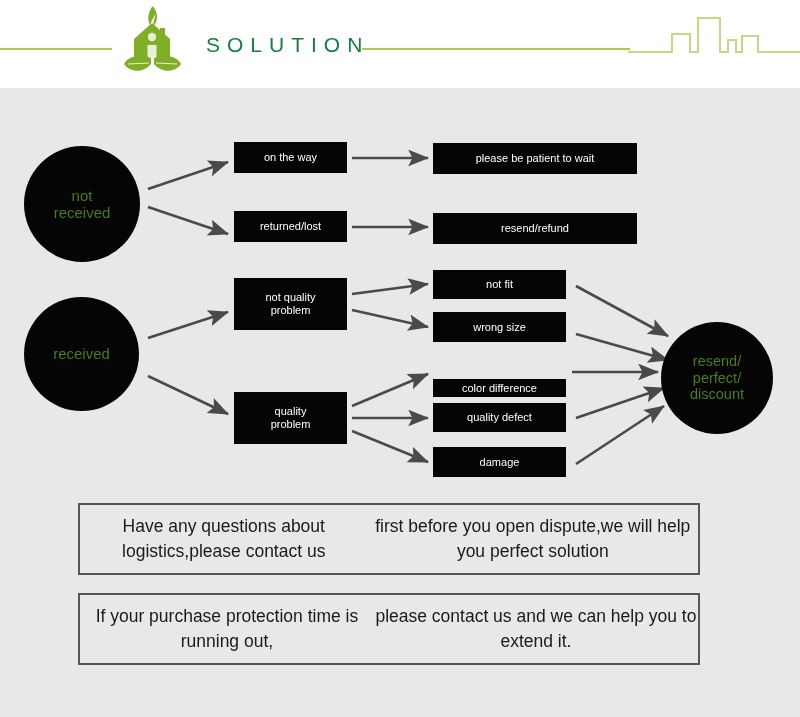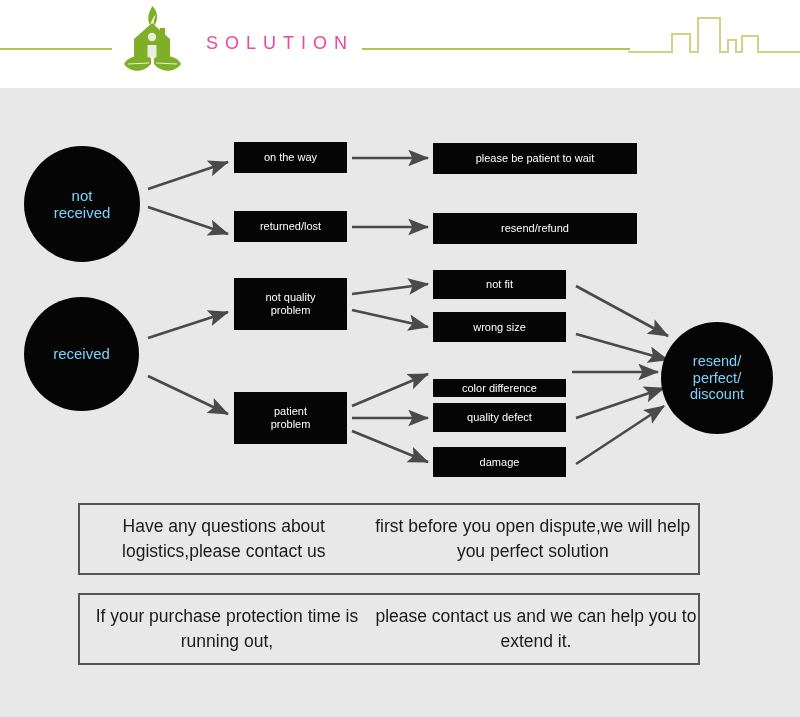--- a/index.html
+++ b/index.html
@@ -23,34 +23,34 @@
   }
   .hdr-line-right{
     position:absolute;left:362px;top:48px;width:268px;height:2px;
     background:#b5c44e;
   }
   .logo{
     position:absolute;left:118px;top:4px;width:72px;height:76px;
   }
   .hdr-title{
     position:absolute;left:206px;top:33px;
-    font-size:18px;letter-spacing:7px;color:#ec4899;
+    font-size:21px;letter-spacing:7px;color:#15803d;
     font-weight:400;
   }
   .skyline{
     position:absolute;left:628px;top:12px;width:172px;height:44px;
   }
 
   
   .flow{position:absolute;left:0;top:88px;width:800px;height:629px;background:#e8e8e8;}
   .arrows{position:absolute;left:0;top:0;width:800px;height:629px;}
 
   .node-circle{
     position:absolute;border-radius:50%;background:#050505;
-    color:#7dd3fc;display:flex;align-items:center;justify-content:center;
+    color:#4d7c0f;display:flex;align-items:center;justify-content:center;
     text-align:center;line-height:1.15;font-size:15px;
   }
   .node-box{
     position:absolute;background:#050505;color:#ffffff;
     display:flex;align-items:center;justify-content:center;
     text-align:center;line-height:1.18;font-size:11px;
   }
 
   
   #c-not-received{left:24px;top:58px;width:116px;height:116px;}
@@ -184,21 +184,21 @@
       <span>returned/lost</span>
     </div>
     <div class="node-box" id="b-resend-refund">
       <span>resend/refund</span>
     </div>
     <div class="node-box" id="b-not-quality">
       <span><span>not quality</span><br>
       <span>problem</span></span>
     </div>
     <div class="node-box" id="b-quality">
-      <span><span>patient</span><br>
+      <span><span>quality</span><br>
       <span>problem</span></span>
     </div>
     <div class="node-box" id="b-not-fit">
       <span>not fit</span>
     </div>
     <div class="node-box" id="b-wrong-size">
       <span>wrong size</span>
     </div>
     <div class="node-box" id="b-color-diff">
       <span>color difference</span>

